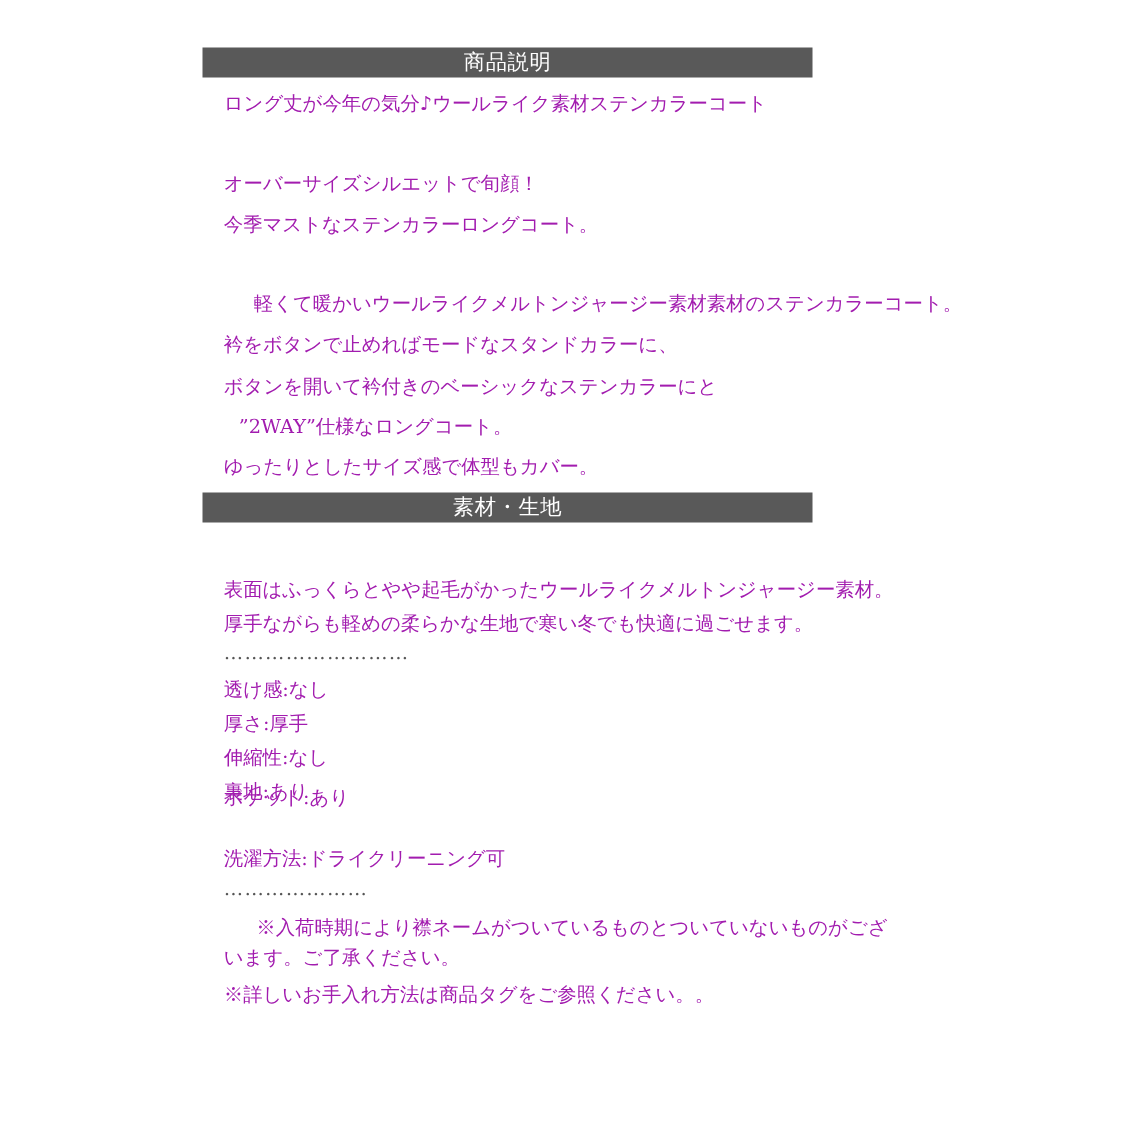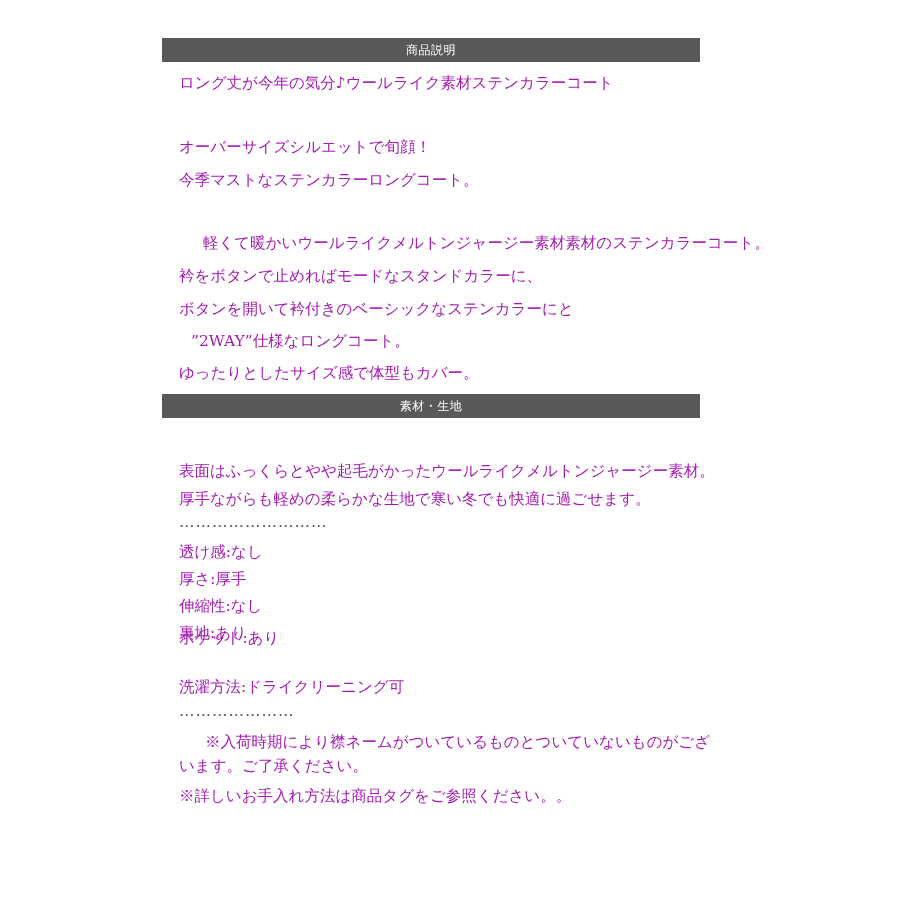--- a/index.html
+++ b/index.html
@@ -11,25 +11,25 @@
       width: 900px;
       height: 900px;
       position: relative;
       overflow: hidden;
       font-family: "DejaVu Serif", "Liberation Serif", serif;
       color: #444444;
     }
     .section-header {
       position: absolute;
       left: 162px;
-      width: 538px;
+      width: 488px;
       height: 24px;
       background: #595959;
       color: #ffffff;
-      font-size: 12px;
+      font-size: 17px;
       line-height: 24px;
       text-align: center;
       letter-spacing: 0.5px;
     }
     .text-line {
       position: absolute;
       left: 179px;
       font-size: 15.5px;
       line-height: 20px;
       white-space: nowrap;
@@ -55,21 +55,21 @@
 <div class="text-line" style="top:233px;padding-left:24px;">軽くて暖かいウールライクメルトンジャージー素材素材のステンカラーコート。</div>
 <div class="text-line" style="top:266px;">衿をボタンで止めればモードなスタンドカラーに、</div>
 <div class="text-line" style="top:299px;">ボタンを開いて衿付きのベーシックなステンカラーにと</div>
 <div class="text-line" style="top:331px;margin-left:12px;">”2WAY”仕様なロングコート。</div>
 <div class="text-line" style="top:363px;">ゆったりとしたサイズ感で体型もカバー。</div>
 
 <div class="section-header" style="top:394px;">
   <span>素材・生地</span>
 </div>
 
-<div class="text-line" style="top:462px;font-family:Liberation Mono, monospace;">表面はふっくらとやや起毛がかったウールライクメルトンジャージー素材。</div>
+<div class="text-line" style="top:462px;">表面はふっくらとやや起毛がかったウールライクメルトンジャージー素材。</div>
 <div class="text-line" style="top:489px;">厚手ながらも軽めの柔らかな生地で寒い冬でも快適に過ごせます。</div>
 
 <div class="text-line dots" style="top:512px;">………………………</div>
 
 <div class="text-line" style="top:542px;">透け感:なし</div>
 <div class="text-line" style="top:569px;">厚さ:厚手</div>
 <div class="text-line" style="top:596px;text-align:right;">伸縮性:なし</div>
 <div class="text-line" style="top:623px;">裏地:あり</div>
 <div class="text-line" style="top:628px;">ポケット:あり</div>
 <div class="text-line" style="top:677px;">洗濯方法:ドライクリーニング可</div>

